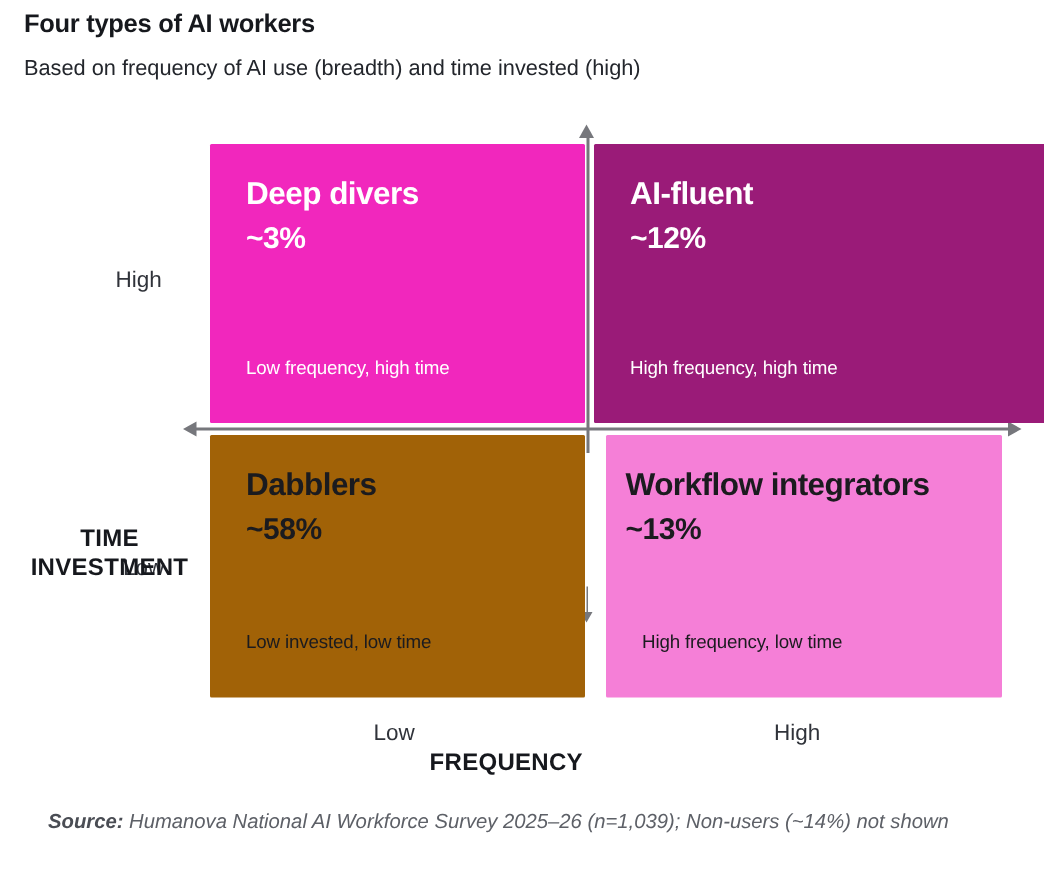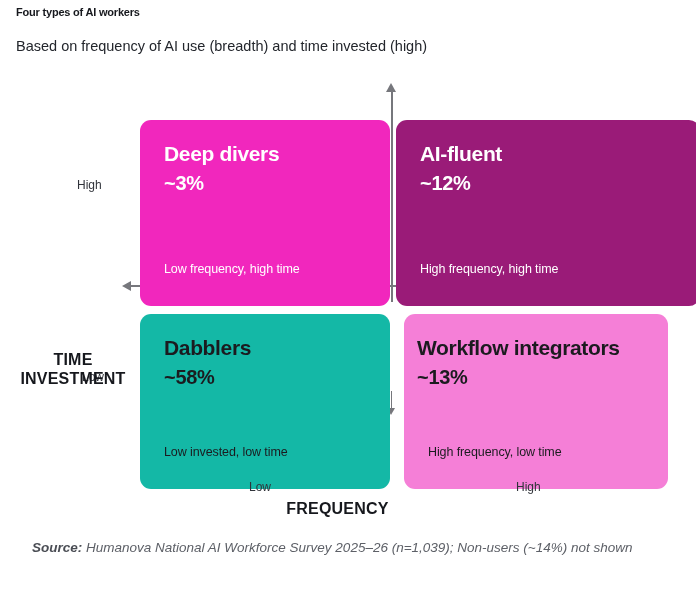--- a/index.html
+++ b/index.html
@@ -14,21 +14,21 @@
     font-family: "Liberation Sans", sans-serif;
     color: #1b1b1f;
     overflow: hidden;
   }
 
   
   #chart-title {
     position: absolute;
     left: 16px;
     top: 6px;
-    font-size: 11px;
+    font-size: 17px;
     font-weight: bold;
     letter-spacing: -0.2px;
     color: #16181d;
   }
   #chart-subtitle {
     position: absolute;
     left: 16px;
     top: 38px;
     font-size: 14.5px;
     font-weight: normal;
@@ -105,24 +105,23 @@
     width: 0;
     height: 0;
     border-left: 4.5px solid transparent;
     border-right: 4.5px solid transparent;
     border-top: 7px solid #76777c;
   }
 
   
   .quad {
     position: absolute;
-    border-radius: 11px;
+    border-radius: 1px;
     box-sizing: border-box;
     padding: 22px 24px 18px 24px;
-    margin-top: 24px;
   }
   #quad-top-left     { left: 140px; top: 16px;  width: 250px; height: 186px; }
   #quad-top-right    { left: 396px; top: 16px;  width: 304px; height: 186px; }
   #quad-bottom-left  { left: 140px; top: 210px; width: 250px; height: 175px; }
   #quad-bottom-right { left: 404px; top: 210px; width: 264px; height: 175px; padding-left: 13px; }
 
   .quad-name {
     font-size: 21px;
     font-weight: bold;
     letter-spacing: -0.35px;
@@ -141,21 +140,21 @@
     bottom: 30px;
     font-size: 12.5px;
     font-weight: normal;
     letter-spacing: -0.1px;
     margin: 0;
   }
 
   
   .axis-tick-label {
     position: absolute;
-    font-size: 12px;
+    font-size: 15px;
     color: #30333a;
     white-space: nowrap;
   }
   #y-tick-high { left: 77px; top: 98px; }
   #y-tick-low  { left: 82px; top: 290px; }
   #x-tick-low  { left: 249px; top: 400px; }
   #x-tick-high { left: 516px; top: 400px; }
 
   .axis-title {
     position: absolute;
@@ -219,21 +218,21 @@
     <div class="quad-value">~3%</div>
     <div class="quad-desc">Low frequency, high time</div>
   </div>
 
   <div id="quad-top-right" class="quad" style="background:#9a1b78; color:#ffffff;">
     <div class="quad-name">AI-fluent</div>
     <div class="quad-value">~12%</div>
     <div class="quad-desc">High frequency, high time</div>
   </div>
 
-  <div id="quad-bottom-left" class="quad" style="background:#14b8a6; color:#1b1b1f;">
+  <div id="quad-bottom-left" class="quad" style="background:#a16207; color:#1b1b1f;">
     <div class="quad-name">Dabblers</div>
     <div class="quad-value">~58%</div>
     <div class="quad-desc">Low invested, low time</div>
   </div>
 
   <div id="quad-bottom-right" class="quad" style="background:#f57fd7; color:#1b1b1f;">
     <div class="quad-name">Workflow integrators</div>
     <div class="quad-value">~13%</div>
     <div class="quad-desc">High frequency, low time</div>
   </div>

